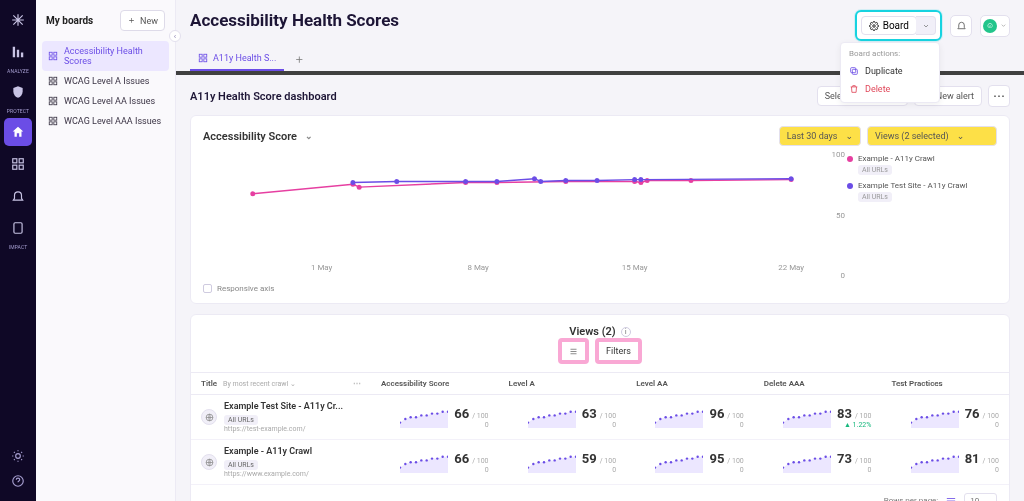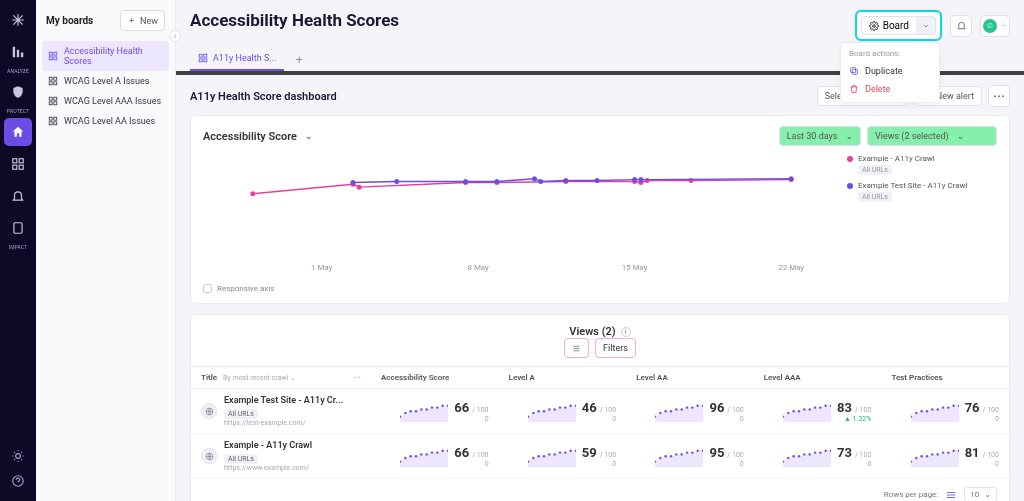--- a/index.html
+++ b/index.html
@@ -56,38 +56,38 @@
 
   .content{padding:0 14px 10px; overflow:auto;}
   .card{background:#fff;border:1px solid #eceaf4;border-radius:6px;margin-bottom:10px;}
 
   
   .chart-card{padding:10px 12px;}
   .cc-head{display:flex;align-items:center;justify-content:space-between;margin-bottom:4px;}
   .cc-title{font-size:11px;font-weight:600;display:flex;align-items:center;gap:8px;}
   .cc-title .chev{font-size:9px;color:#888;}
   .cc-controls{display:flex;gap:6px;}
-  .sel{border:1px solid #e3e0ee;border-radius:4px;padding:4px 7px;font-size:9px;color:#555;display:flex;align-items:center;gap:8px;cursor:pointer;background:#86efac;}
+  .sel{border:1px solid #e3e0ee;border-radius:4px;padding:4px 7px;font-size:9px;color:#555;display:flex;align-items:center;gap:8px;cursor:pointer;background:#fde047;}
   .chart-body{display:flex;gap:6px;}
   .chart-area{flex:1;position:relative;height:130px;}
   svg.linechart{width:100%;height:100%;}
   .x-tick{font-size:8px;fill:#999;text-anchor:middle;}
   .chart-legend{width:150px;font-size:8px;color:#555;padding-top:4px;}
   .legend-row{display:flex;align-items:flex-start;gap:5px;margin-bottom:6px;}
   .legend-dot{width:6px;height:6px;border-radius:50%;margin-top:2px;flex-shrink:0;}
   .legend-sub{font-size:7px;color:#999;background:#f1eff8;border-radius:3px;padding:1px 4px;display:inline-block;margin-top:2px;}
   .resp-axis{display:flex;align-items:center;gap:5px;font-size:8px;color:#888;margin-top:4px;}
   .resp-axis .cb{width:9px;height:9px;border:1px solid #cfcbe0;border-radius:2px;}
 
   
   .views-card{}
   .vc-head{display:flex;align-items:center;justify-content:space-between;padding:10px 12px 8px;flex-direction:column;}
   .vc-title{font-size:11px;font-weight:600;display:flex;align-items:center;gap:5px;}
   .info{width:10px;height:10px;border:1px solid #cfcbe0;border-radius:50%;font-size:7px;color:#999;display:flex;align-items:center;justify-content:center;}
-  .filters-btn{border:1px solid #f9a8d4;border-radius:4px;padding:4px 7px;font-size:9px;display:flex;align-items:center;gap:5px;background:#fff;cursor:pointer;}
+  .filters-btn{border:4px solid #f9a8d4;border-radius:4px;padding:4px 7px;font-size:9px;display:flex;align-items:center;gap:5px;background:#fff;cursor:pointer;}
   table{width:100%;border-collapse:collapse;}
   th{font-size:8px;font-weight:600;color:#555;text-align:left;padding:6px 10px;border-top:1px solid #eceaf4;border-bottom:1px solid #eceaf4;}
   th.title-col{width:22%;}
   th .sort{font-size:7px;color:#aaa;font-weight:400;margin-left:6px;}
   td{padding:6px 10px;border-bottom:1px solid #f3f1f9;vertical-align:middle;}
   .row-title{display:flex;align-items:center;gap:7px;}
   .row-icon{width:16px;height:16px;border-radius:50%;background:#f1eff8;border:1px solid #e3e0ee;display:flex;align-items:center;justify-content:center;}
   .row-icon svg{width:9px;height:9px;}
   .row-meta .name{font-size:9px;font-weight:600;color:#333;white-space:nowrap;overflow:hidden;text-overflow:ellipsis;max-width:130px;}
   .row-meta .tag{font-size:7px;background:#f1eff8;border-radius:3px;padding:1px 4px;color:#666;display:inline-block;}
@@ -189,30 +189,30 @@
           </svg>
           <span>WCAG Level A Issues</span>
         </div>
         <div class="sb-item">
           <svg viewBox="0 0 24 24" fill="none" stroke="currentColor" stroke-width="2">
             <rect x="3" y="3" width="7" height="7"></rect>
             <rect x="14" y="3" width="7" height="7"></rect>
             <rect x="3" y="14" width="7" height="7"></rect>
             <rect x="14" y="14" width="7" height="7"></rect>
           </svg>
-          <span>WCAG Level AAA Issues</span>
+          <span>WCAG Level AA Issues</span>
         </div>
         <div class="sb-item">
           <svg viewBox="0 0 24 24" fill="none" stroke="currentColor" stroke-width="2">
             <rect x="3" y="3" width="7" height="7"></rect>
             <rect x="14" y="3" width="7" height="7"></rect>
             <rect x="3" y="14" width="7" height="7"></rect>
             <rect x="14" y="14" width="7" height="7"></rect>
           </svg>
-          <span>WCAG Level AA Issues</span>
+          <span>WCAG Level AAA Issues</span>
         </div>
       </div>
     <div class="sb-collapse">‹</div>
   </div>
 
   <div class="main">
     <div class="top">
       <h1 class="page-title">Accessibility Health Scores</h1>
       <div class="top-right">
         <div class="board-group">
@@ -337,20 +337,25 @@
                 <circle cx="332.56" cy="28.679999999999996" r="2.5" fill="#6b4de6"></circle>
                 <circle cx="338.84000000000003" cy="31.5" r="2.5" fill="#6b4de6"></circle>
                 <circle cx="363.96" cy="30.56" r="2.5" fill="#6b4de6"></circle>
                 <circle cx="395.36" cy="30.56" r="2.5" fill="#6b4de6"></circle>
                 <circle cx="433.04" cy="29.619999999999997" r="2.5" fill="#6b4de6"></circle>
                 <circle cx="439.32" cy="29.619999999999997" r="2.5" fill="#6b4de6"></circle>
                 <circle cx="590.0400000000001" cy="28.679999999999996" r="2.5" fill="#6b4de6"></circle>
               </svg>
           </div>
           <div class="chart-legend" id="legend" style="position: relative;">
+              <div style="position:absolute;left:-18px;top:0;height:100%;display:flex;flex-direction:column;justify-content:space-between;">
+                <div style="font-size:8px;color:#999;text-align:right;width:16px;">100</div>
+                <div style="font-size:8px;color:#999;text-align:right;width:16px;">50</div>
+                <div style="font-size:8px;color:#999;text-align:right;width:16px;">0</div>
+              </div>
               <div class="legend-row">
                 <span class="legend-dot" style="background:#e63fa1"></span>
                 <div><div>Example - A11y Crawl</div><span class="legend-sub">All URLs</span></div>
               </div>
               <div class="legend-row">
                 <span class="legend-dot" style="background:#6b4de6"></span>
                 <div><div>Example Test Site - A11y Crawl</div><span class="legend-sub">All URLs</span></div>
               </div>
             </div>
         </div>
@@ -377,21 +382,21 @@
               </div>
           </div>
         </div>
         <table>
           <thead>
               <tr id="thead-row">
                 <th class="title-col">Title<span class="sort">By most recent crawl ⌄</span> <span style="float:right;color:#bbb;">⋯</span></th>
                 <th>Accessibility Score</th>
                 <th>Level A</th>
                 <th>Level AA</th>
-                <th>Level AAA</th>
+                <th>Delete AAA</th>
                 <th>Test Practices</th>
               </tr>
             </thead>
           <tbody id="tbody">
               <tr>
                 <td>
                   <div class="row-title">
                     <span class="row-icon">
                       <svg viewBox="0 0 24 24" fill="none" stroke="#888" stroke-width="2">
                         <circle cx="12" cy="12" r="9"></circle>
@@ -429,21 +434,21 @@
                       <circle cx="5.333333333333333" cy="13" r="1.2" fill="#6b4de6"></circle>
                       <circle cx="10.666666666666666" cy="11.2" r="1.2" fill="#6b4de6"></circle>
                       <circle cx="16" cy="11.2" r="1.2" fill="#6b4de6"></circle>
                       <circle cx="21.333333333333332" cy="9.4" r="1.2" fill="#6b4de6"></circle>
                       <circle cx="26.666666666666668" cy="9.4" r="1.2" fill="#6b4de6"></circle>
                       <circle cx="32" cy="7.6" r="1.2" fill="#6b4de6"></circle>
                       <circle cx="37.333333333333336" cy="7.6" r="1.2" fill="#6b4de6"></circle>
                       <circle cx="42.666666666666664" cy="5.800000000000001" r="1.2" fill="#6b4de6"></circle>
                       <circle cx="48" cy="5.800000000000001" r="1.2" fill="#6b4de6"></circle>
                     </svg>
-                    <div class="score"><span class="big">46</span> <span class="of">/ 100</span><div class="delta">0</div></div>
+                    <div class="score"><span class="big">63</span> <span class="of">/ 100</span><div class="delta">0</div></div>
                   </div>
                 </td>
                 <td>
                   <div class="metric">
                     <svg class="spark" viewBox="0 0 48 22">
                       <path d="M0 22 L0 16.6 L5.333333333333333 13 L10.666666666666666 11.2 L16 11.2 L21.333333333333332 9.4 L26.666666666666668 9.4 L32 7.6 L37.333333333333336 7.6 L42.666666666666664 5.800000000000001 L48 5.800000000000001 L48 22 Z" fill="#ece7ff"></path>
                       <path d="ML0 16.6 L5.333333333333333 13 L10.666666666666666 11.2 L16 11.2 L21.333333333333332 9.4 L26.666666666666668 9.4 L32 7.6 L37.333333333333336 7.6 L42.666666666666664 5.800000000000001 L48 5.800000000000001 L48 22 " fill="none" stroke="#6b4de6" stroke-width="1"></path>
                       <circle cx="0" cy="16.6" r="1.2" fill="#6b4de6"></circle>
                       <circle cx="5.333333333333333" cy="13" r="1.2" fill="#6b4de6"></circle>
                       <circle cx="10.666666666666666" cy="11.2" r="1.2" fill="#6b4de6"></circle>

